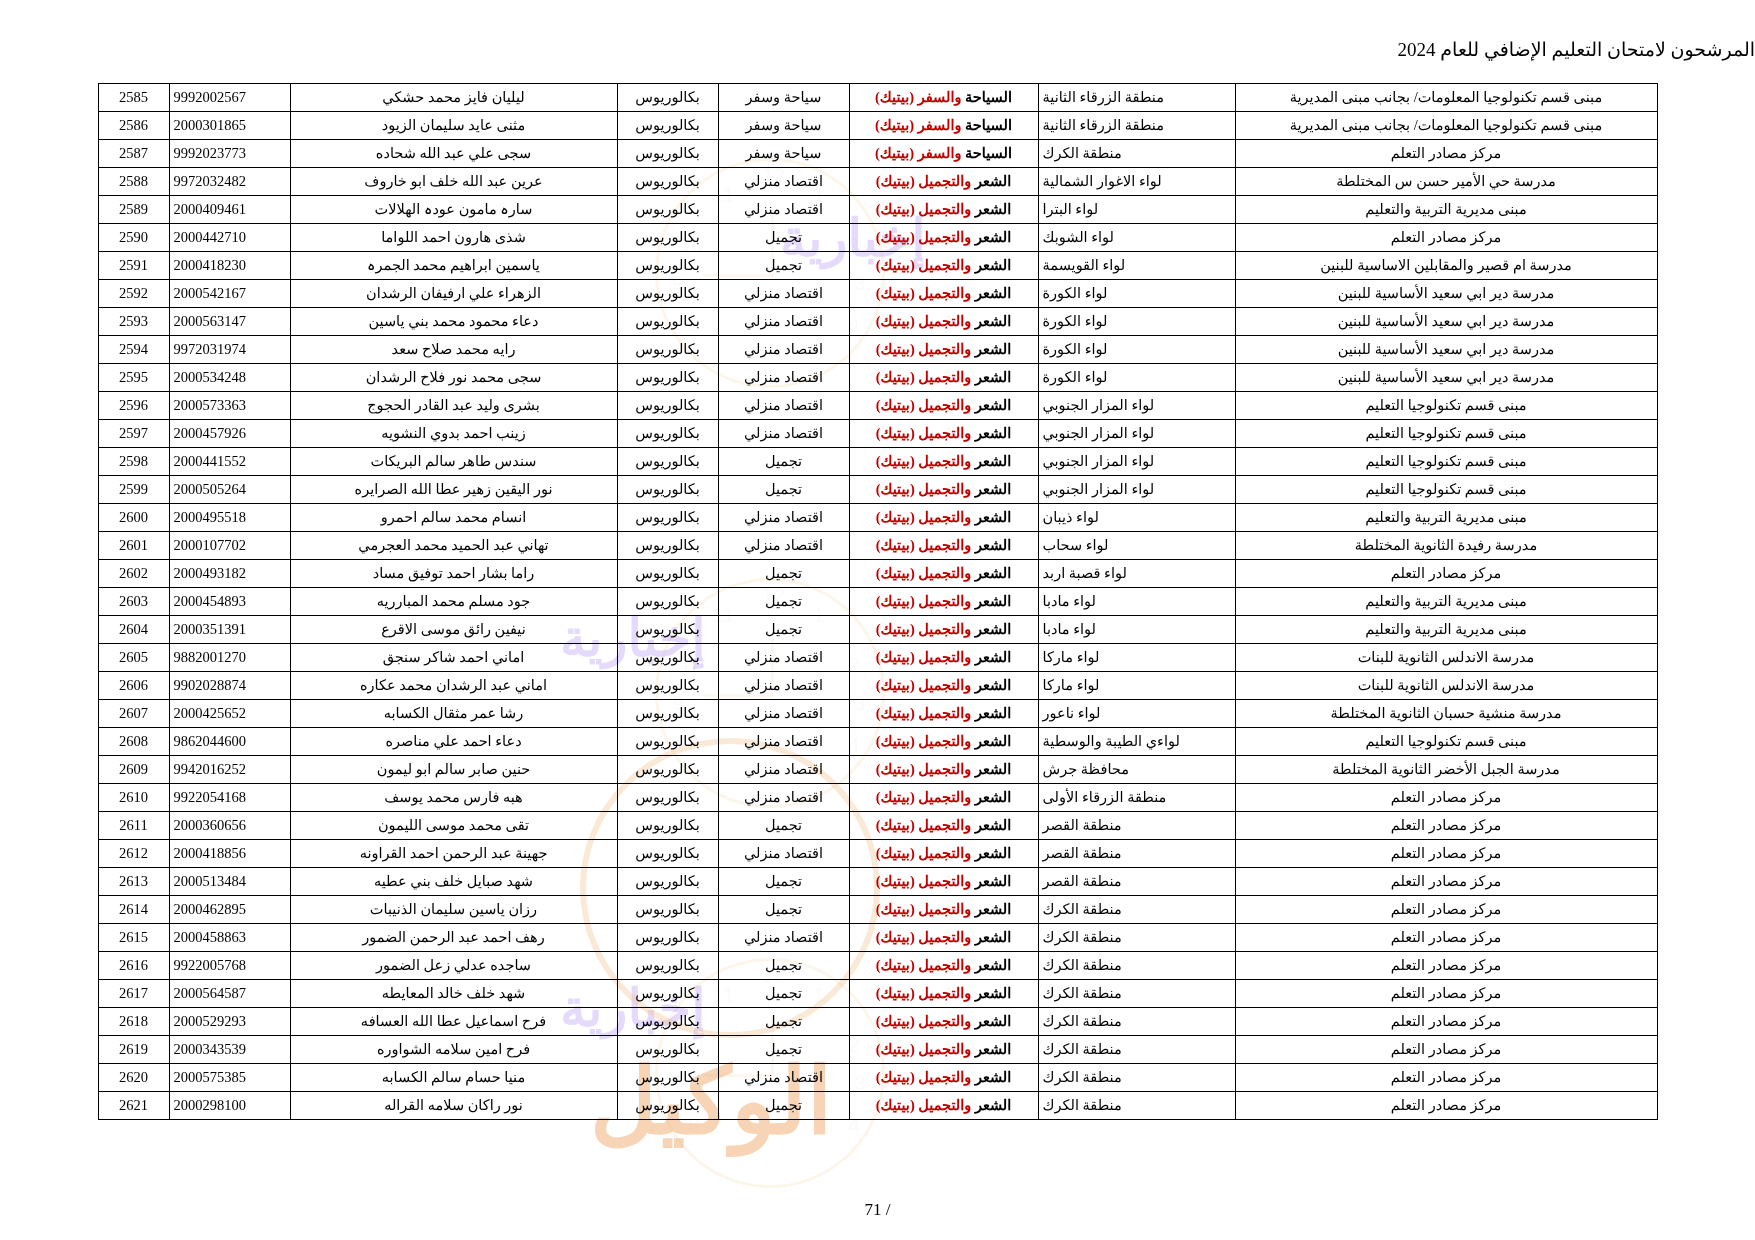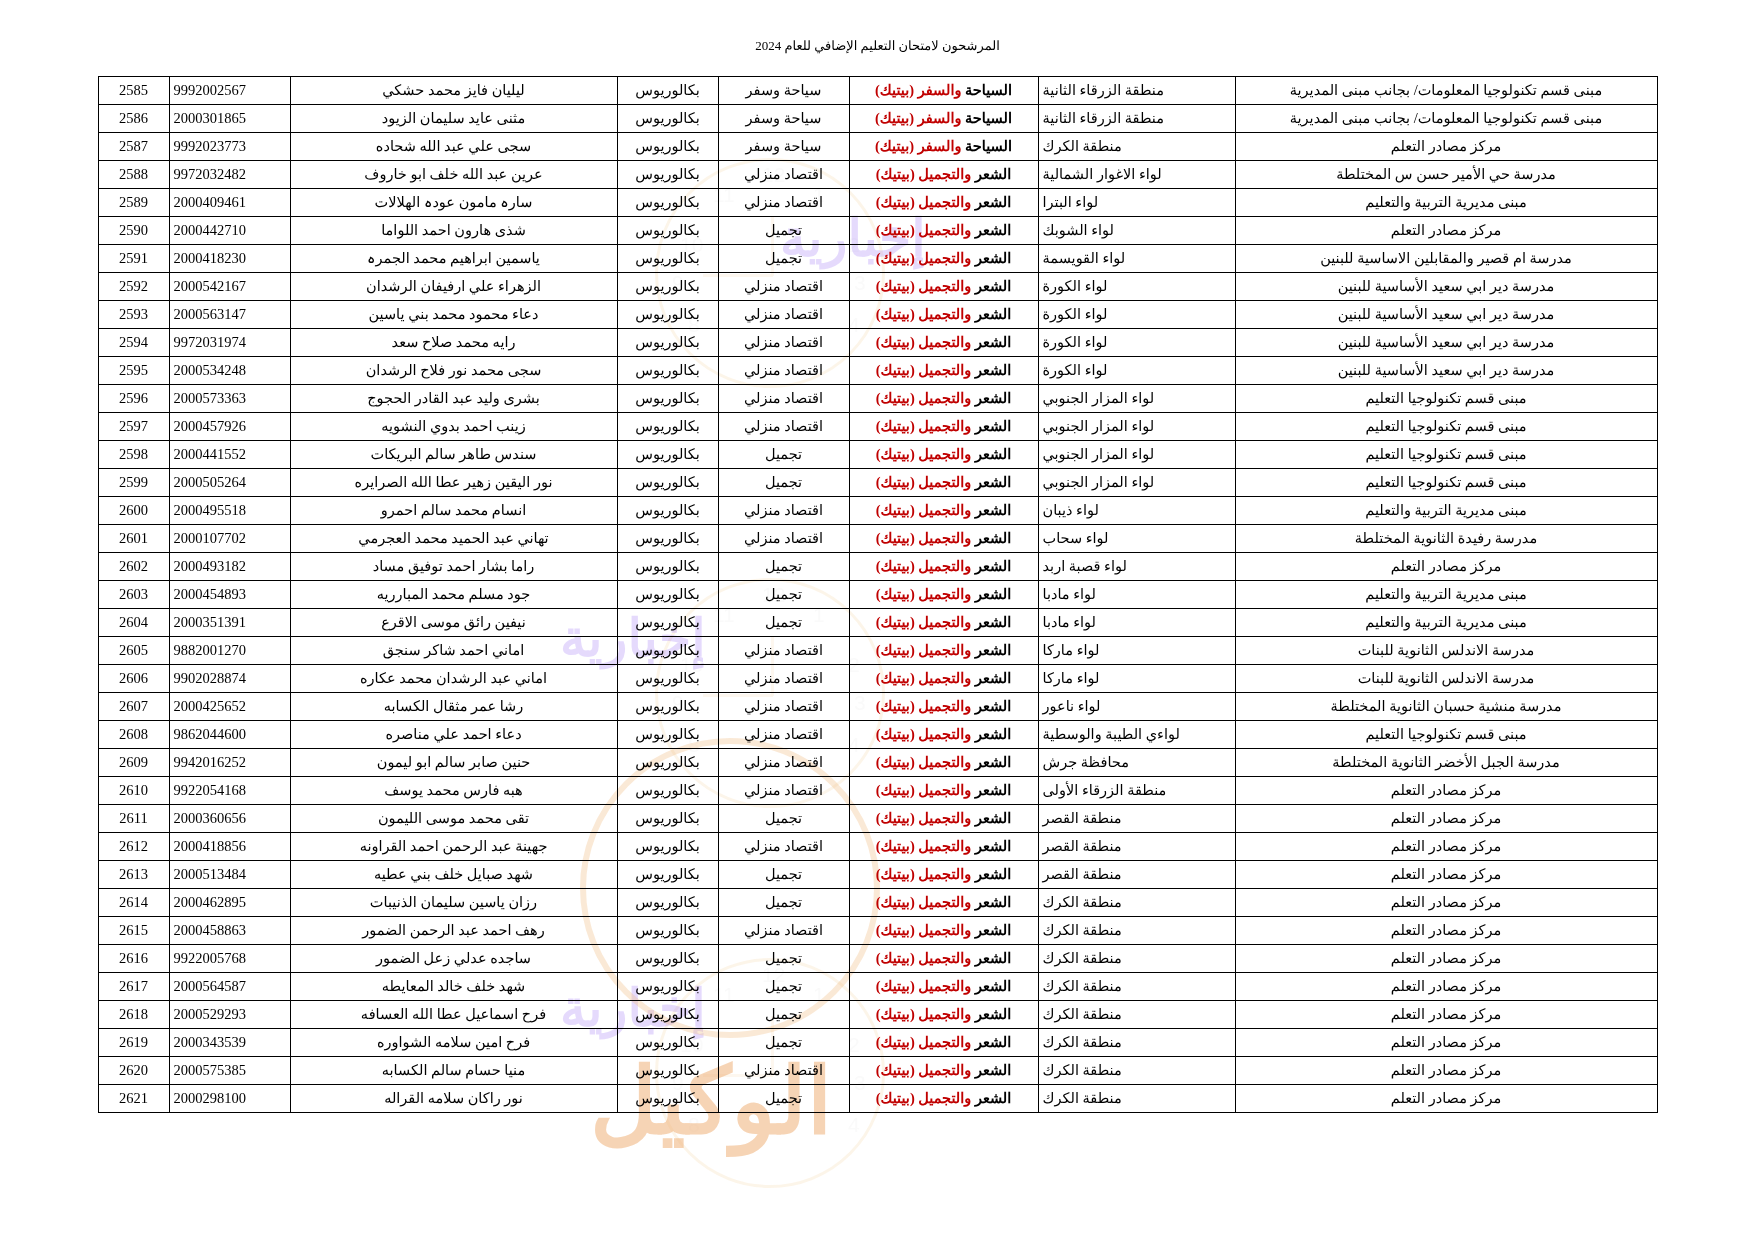--- a/index.html
+++ b/index.html
@@ -16,22 +16,21 @@
     overflow: hidden;
   }
   .page {
     position: relative;
     width: 1755px;
     height: 1240px;
     box-sizing: border-box;
     padding: 0;
   }
   .doc-title {
-    text-align: center;
-    font-size: 13px;
+    font-size: 19px;
     font-weight: normal;
     margin-top: 38px;
     margin-bottom: 0;
     letter-spacing: 0;
   }
   .table-wrap {
     position: relative;
     margin: 22px auto 0 auto;
     width: 1560px;
   }
@@ -583,13 +582,14 @@
             <td class="c-spec">تجميل</td>
             <td class="c-degree">بكالوريوس</td>
             <td class="c-name">نور راكان سلامه القراله</td>
             <td class="c-id">2000298100</td>
             <td class="c-num">2621</td>
           </tr>
         </tbody>
     </table>
   </div>
 
+  <div class="page-number">71 /</div>
 </div>
 
 </body></html>

